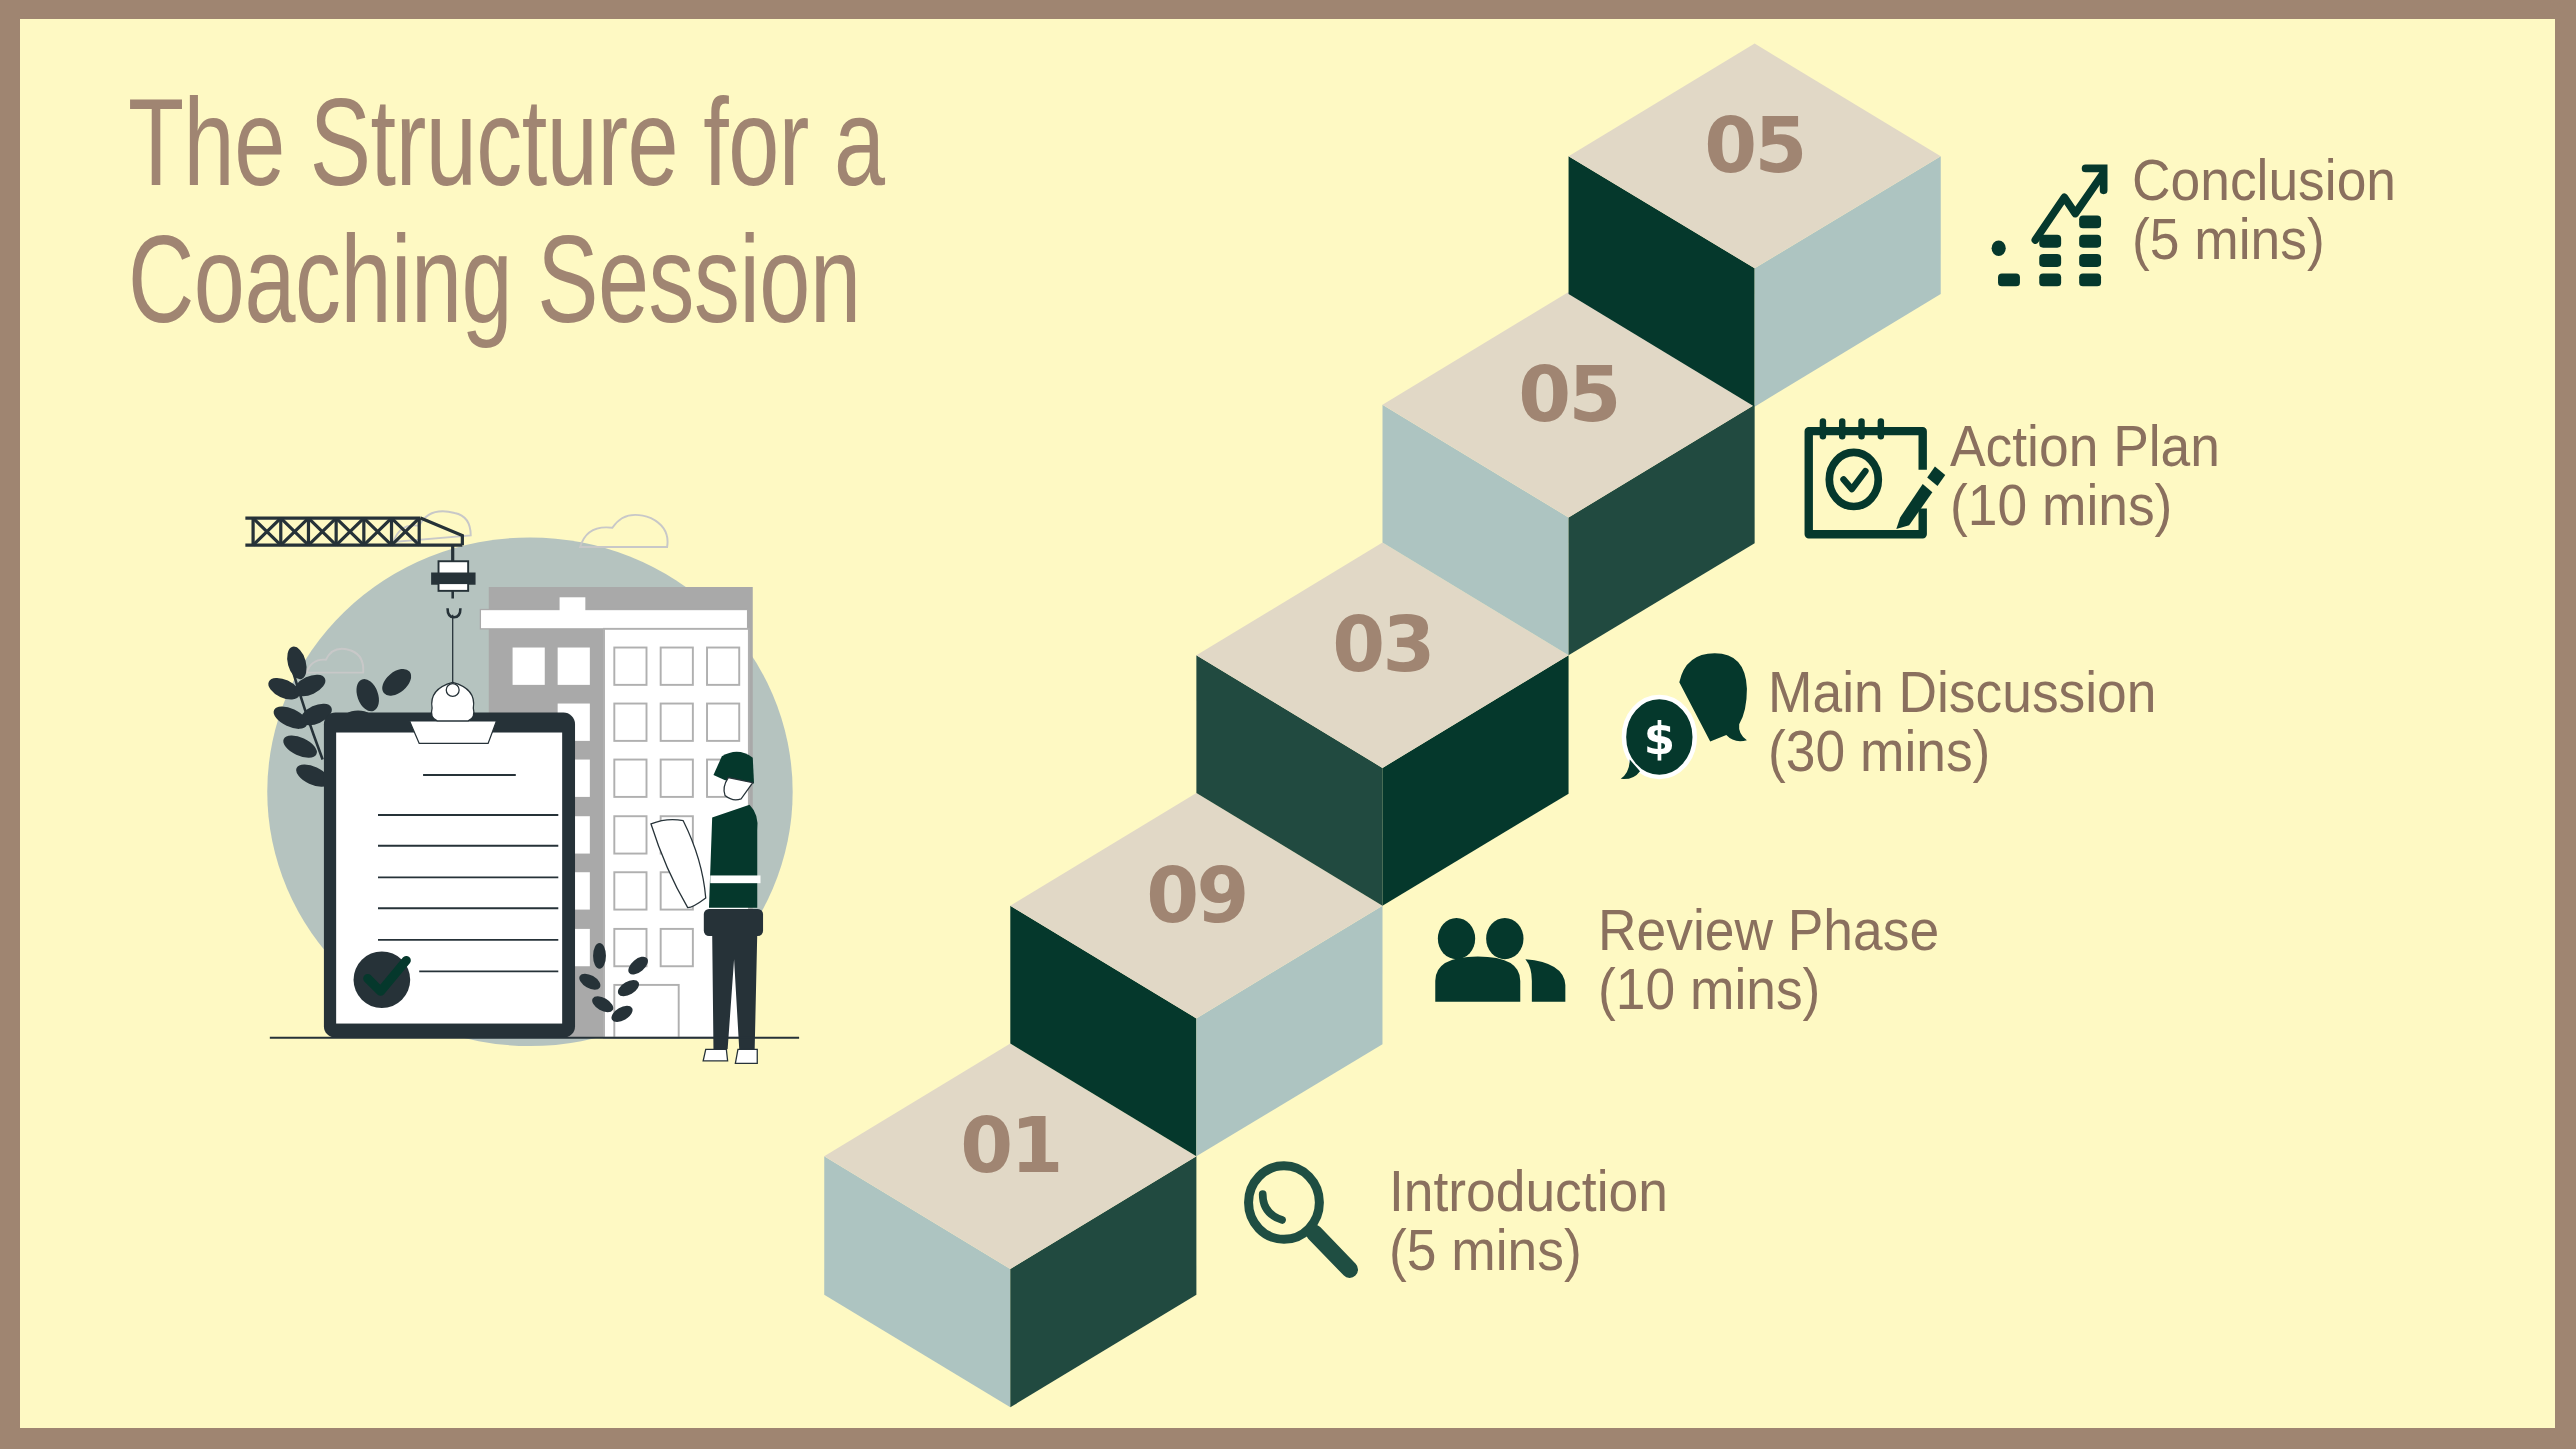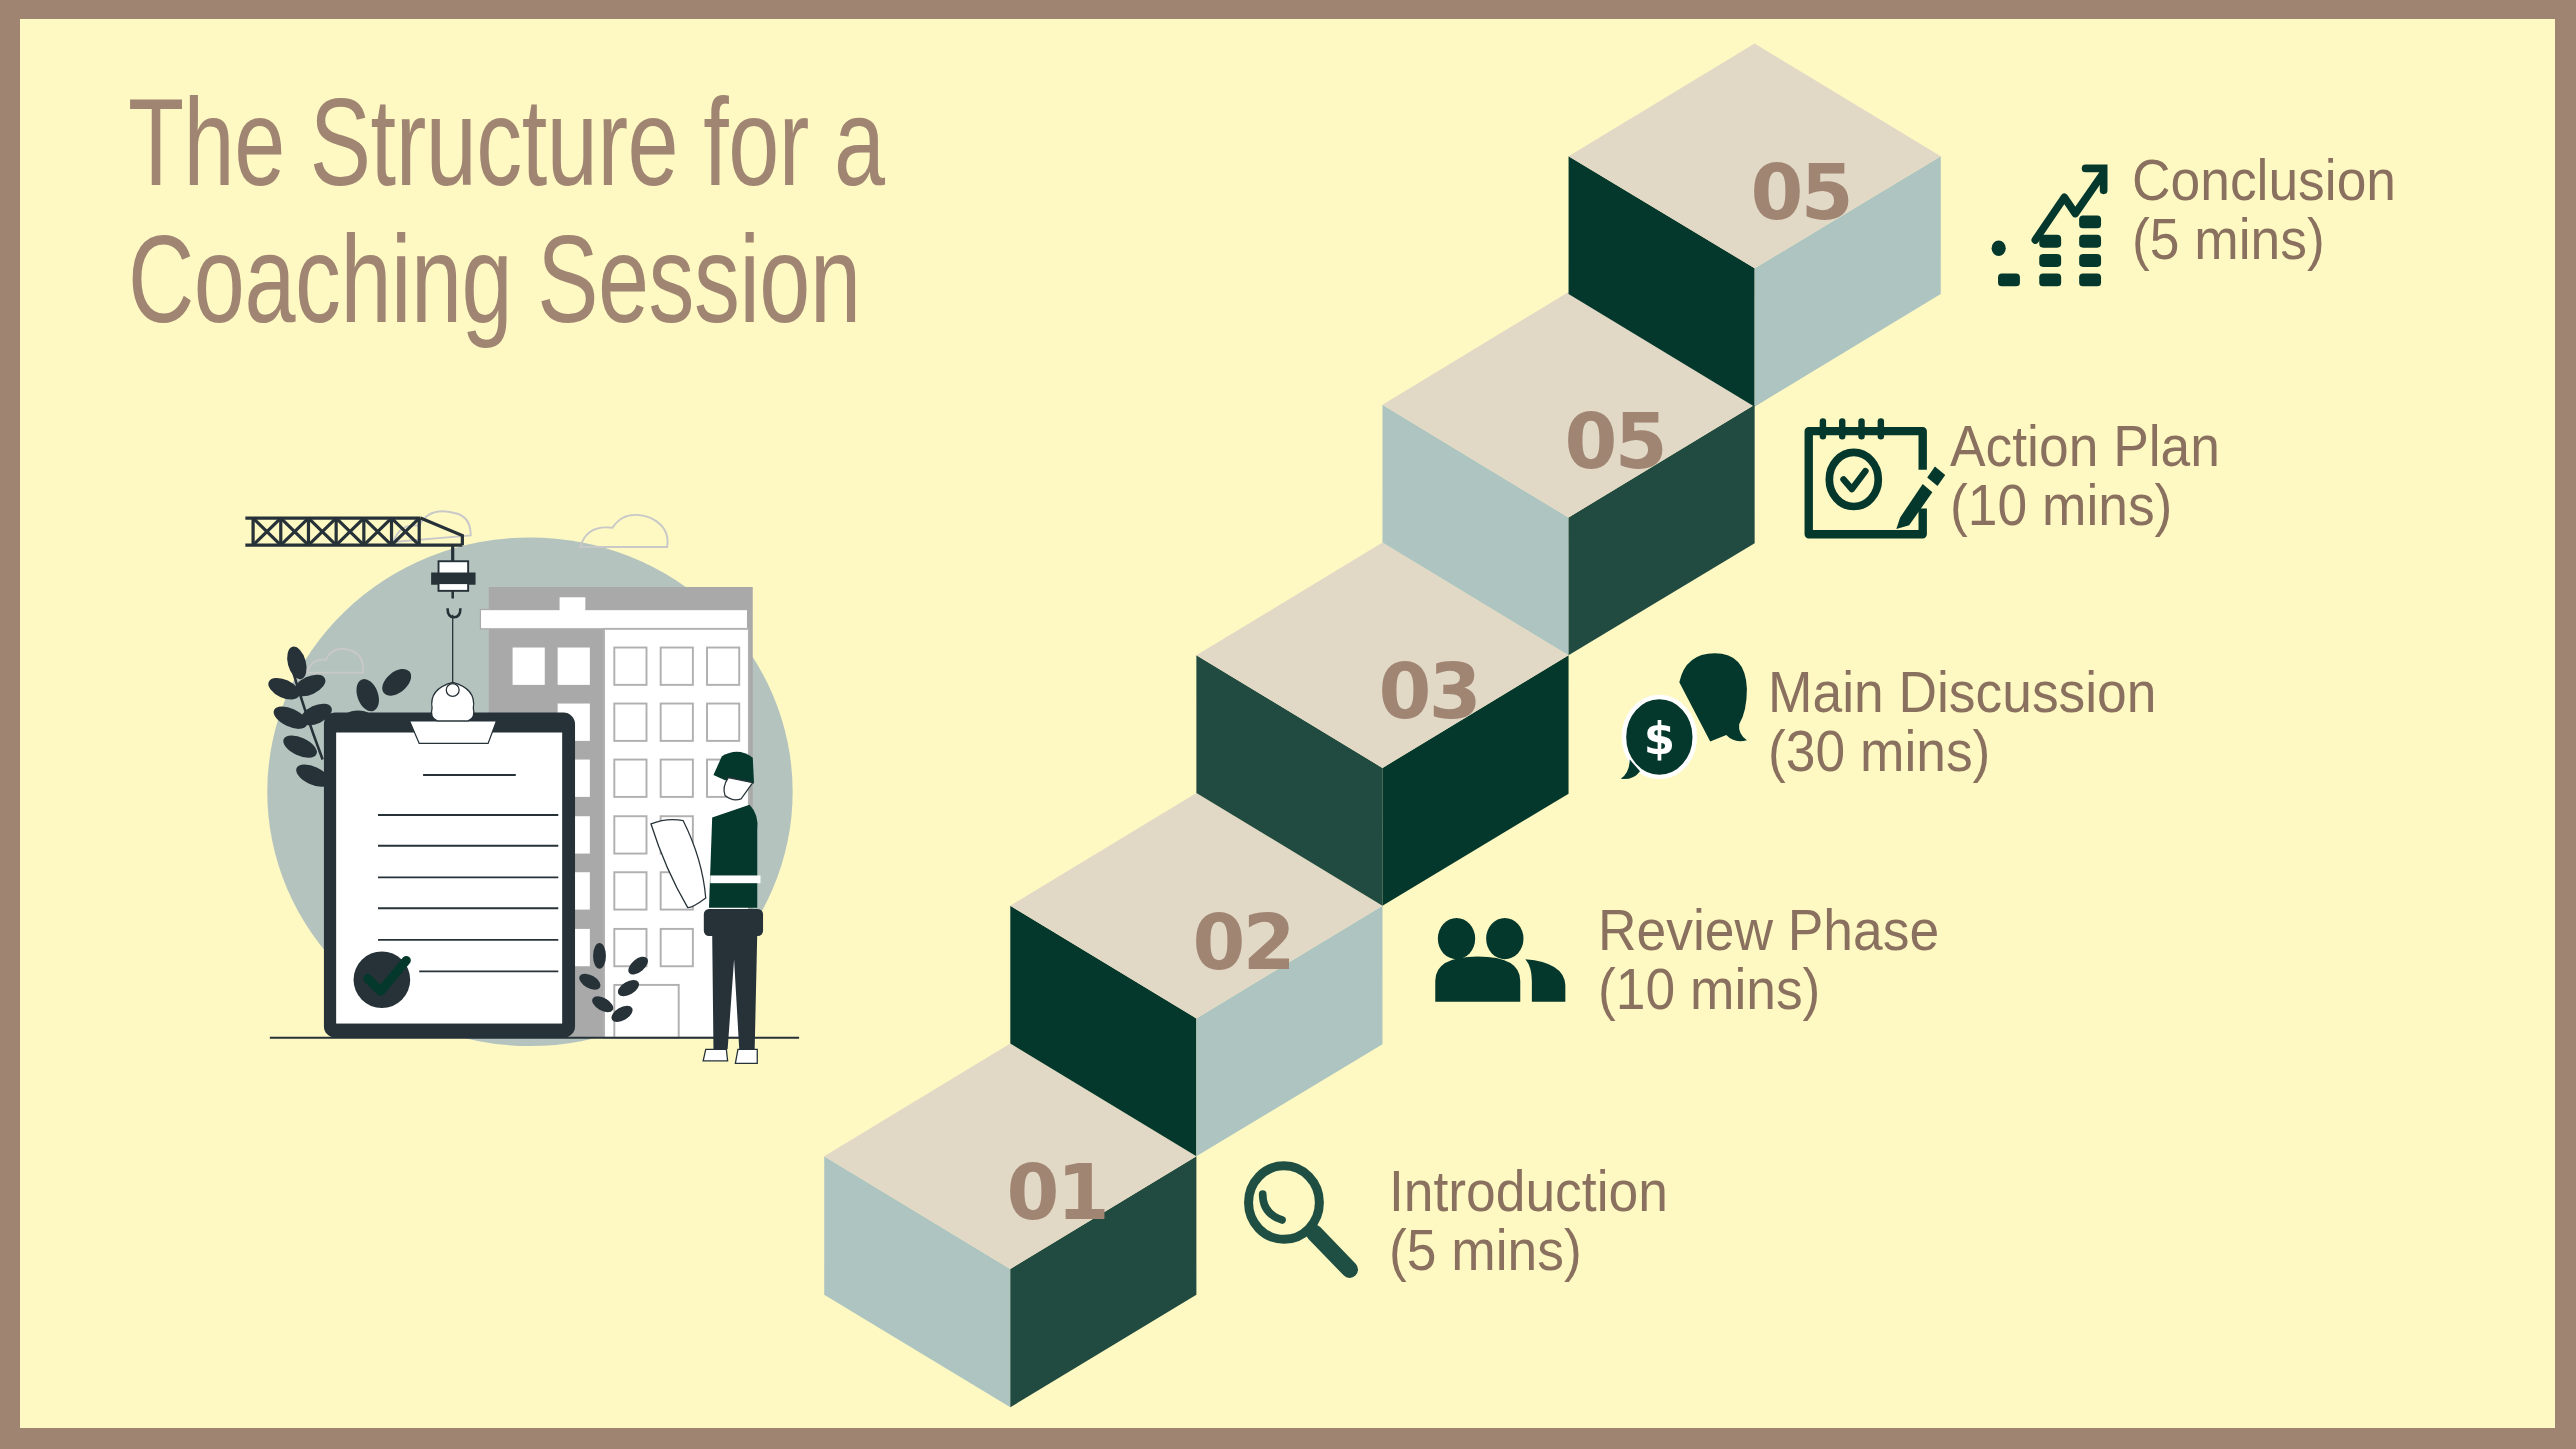--- a/index.html
+++ b/index.html
@@ -24,21 +24,21 @@
   .step-label {
     position: absolute; color: #8a705e;
     font-family: "Liberation Sans", sans-serif;
     font-size: 58px; line-height: 59px; white-space: nowrap;
     transform: scaleX(0.92); transform-origin: left top;
   }
   .step-label span { display: block; }
   .step-num {
     position: absolute; color: #a08572; font-weight: bold;
     font-family: "DejaVu Sans", sans-serif; font-size: 76px; line-height: 77px;
-    text-align: right; width: 193px; letter-spacing: -2.6px; margin-top: 47px;
+    text-align: center; width: 193px; letter-spacing: -2.6px;
   }
   .logo {
     position: absolute; left: 2056px; top: 1251px; width: 451px; height: 90px;
   }
   .logo-text {
     position: absolute; left: 135px; font-family: "Liberation Serif", serif;
     color: #111; white-space: nowrap; transform-origin: left top;
   }
   .logo-line1 { top: 0px; font-size: 52px; line-height: 52px; transform: scaleX(0.8); }
   .logo-line2 { top: 45px; font-size: 52px; line-height: 52px; transform: scaleX(0.8); }
@@ -241,21 +241,21 @@
     </g>
 
     <g>
       <ellipse cx="1963" cy="1838" rx="55" ry="57" fill="none" stroke="#1f4e42" stroke-width="14"></ellipse>
       <path d="M1930 1825 q0 30 30 40" fill="none" stroke="#1f4e42" stroke-width="12" stroke-linecap="round"></path>
       <path d="M2010 1885 L2065 1942" stroke="#1f4e42" stroke-width="26" stroke-linecap="round"></path>
     </g>
   </svg>
 
   <div class="step-num" style="left:894px; top:1088px;">01</div>
-  <div class="step-num" style="left:1080px; top:838px;">02</div>
+  <div class="step-num" style="left:1080px; top:838px;">09</div>
   <div class="step-num" style="left:1266px; top:587px;">03</div>
   <div class="step-num" style="left:1452px; top:337px;">05</div>
   <div class="step-num" style="left:1638px; top:88px;">05</div>
 
   <div class="step-label" style="left:1369px; top:1142px;">
     <span>Introduction</span>
     <span>(5 mins)</span>
   </div>
   <div class="step-label" style="left:1578px; top:881px;">
     <span>Review Phase</span>

